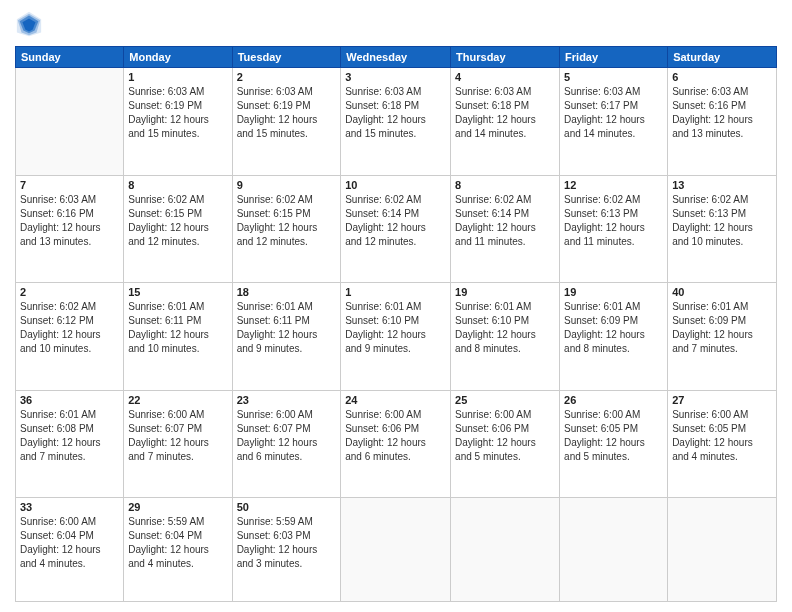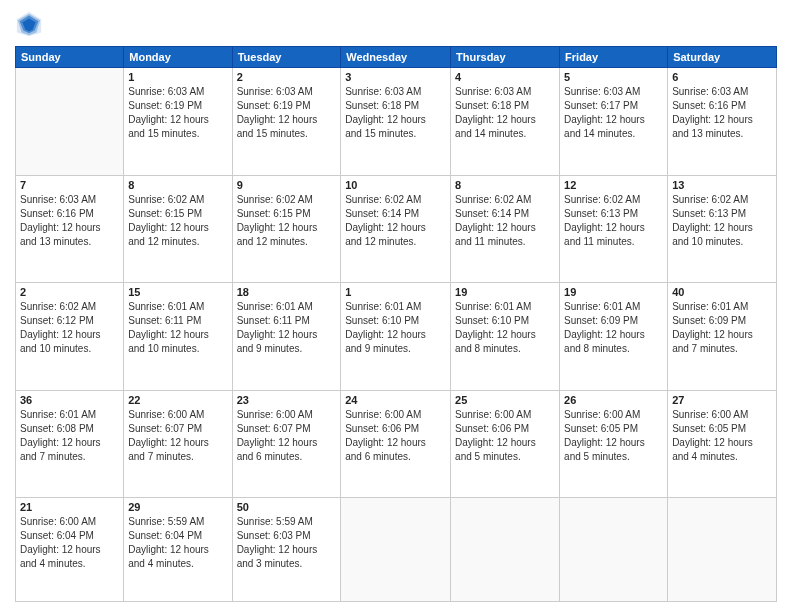--- a/index.html
+++ b/index.html
@@ -325,21 +325,21 @@
           <td>
             <div class="day-number">27</div>
             <div class="day-info" style="white-space: pre-line;">Sunrise: 6:00 AM
 Sunset: 6:05 PM
 Daylight: 12 hours
 and 4 minutes.</div>
           </td>
         </tr>
         <tr>
           <td>
-            <div class="day-number">21</div>
+            <div class="day-number">33</div>
             <div class="day-info" style="white-space: pre-line;">Sunrise: 6:00 AM
 Sunset: 6:04 PM
 Daylight: 12 hours
 and 4 minutes.</div>
           </td>
           <td>
             <div class="day-number">29</div>
             <div class="day-info" style="white-space: pre-line;">Sunrise: 5:59 AM
 Sunset: 6:04 PM
 Daylight: 12 hours

